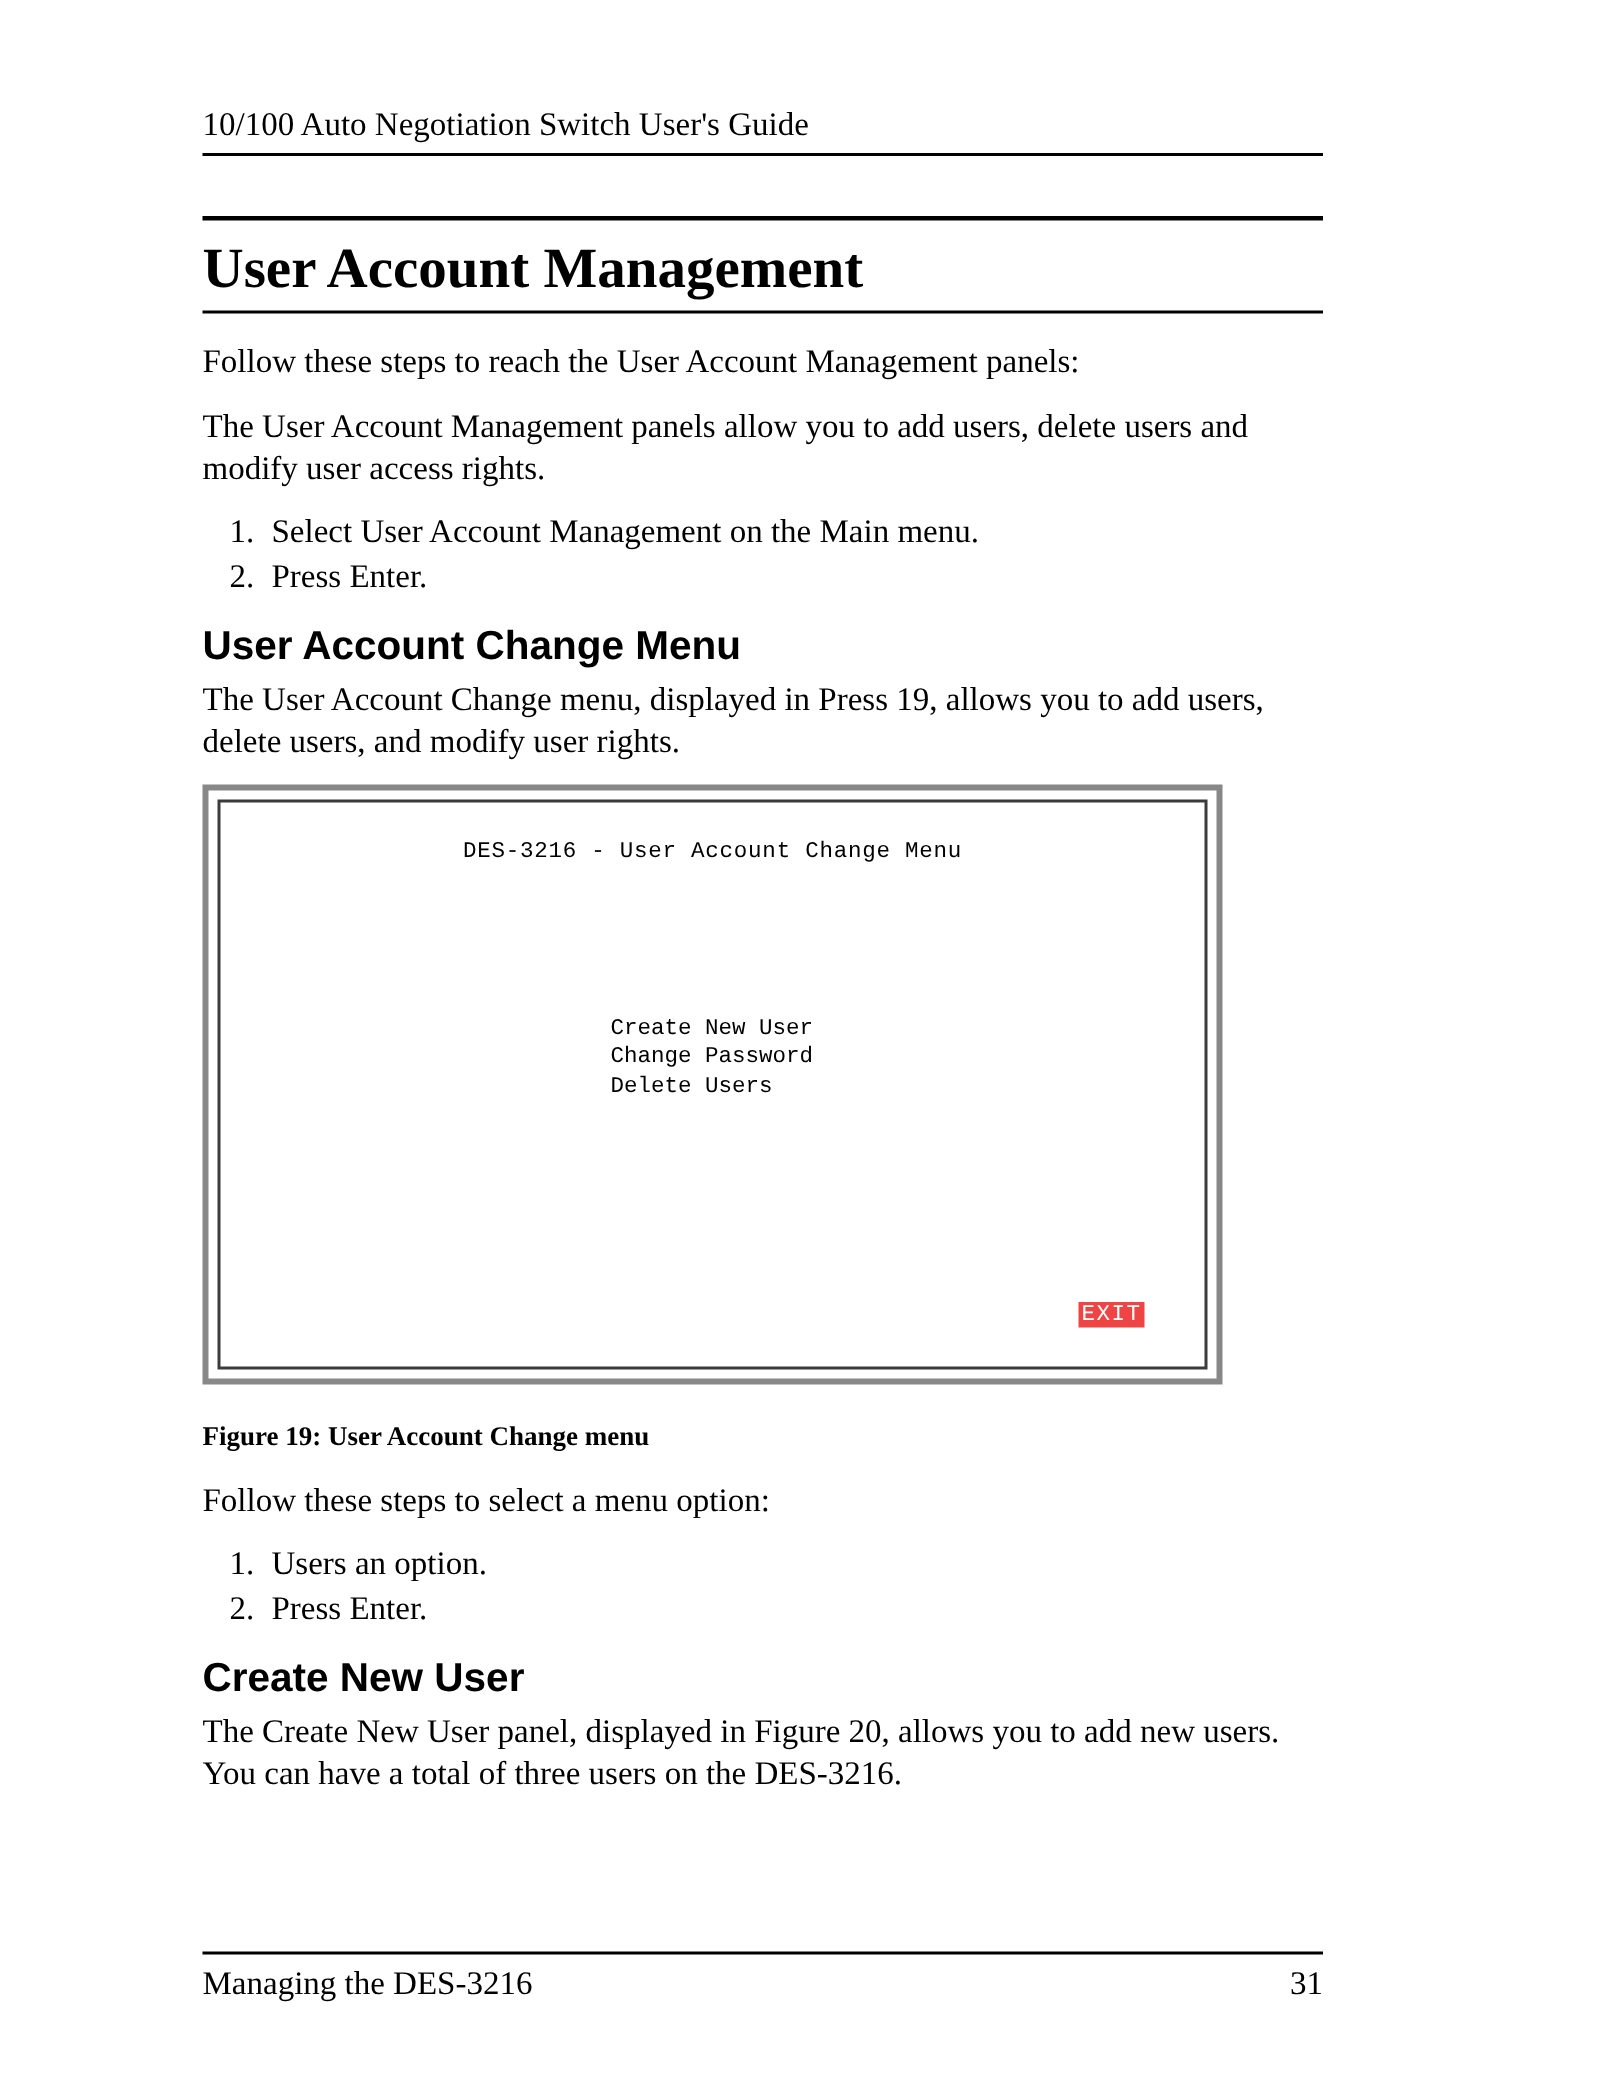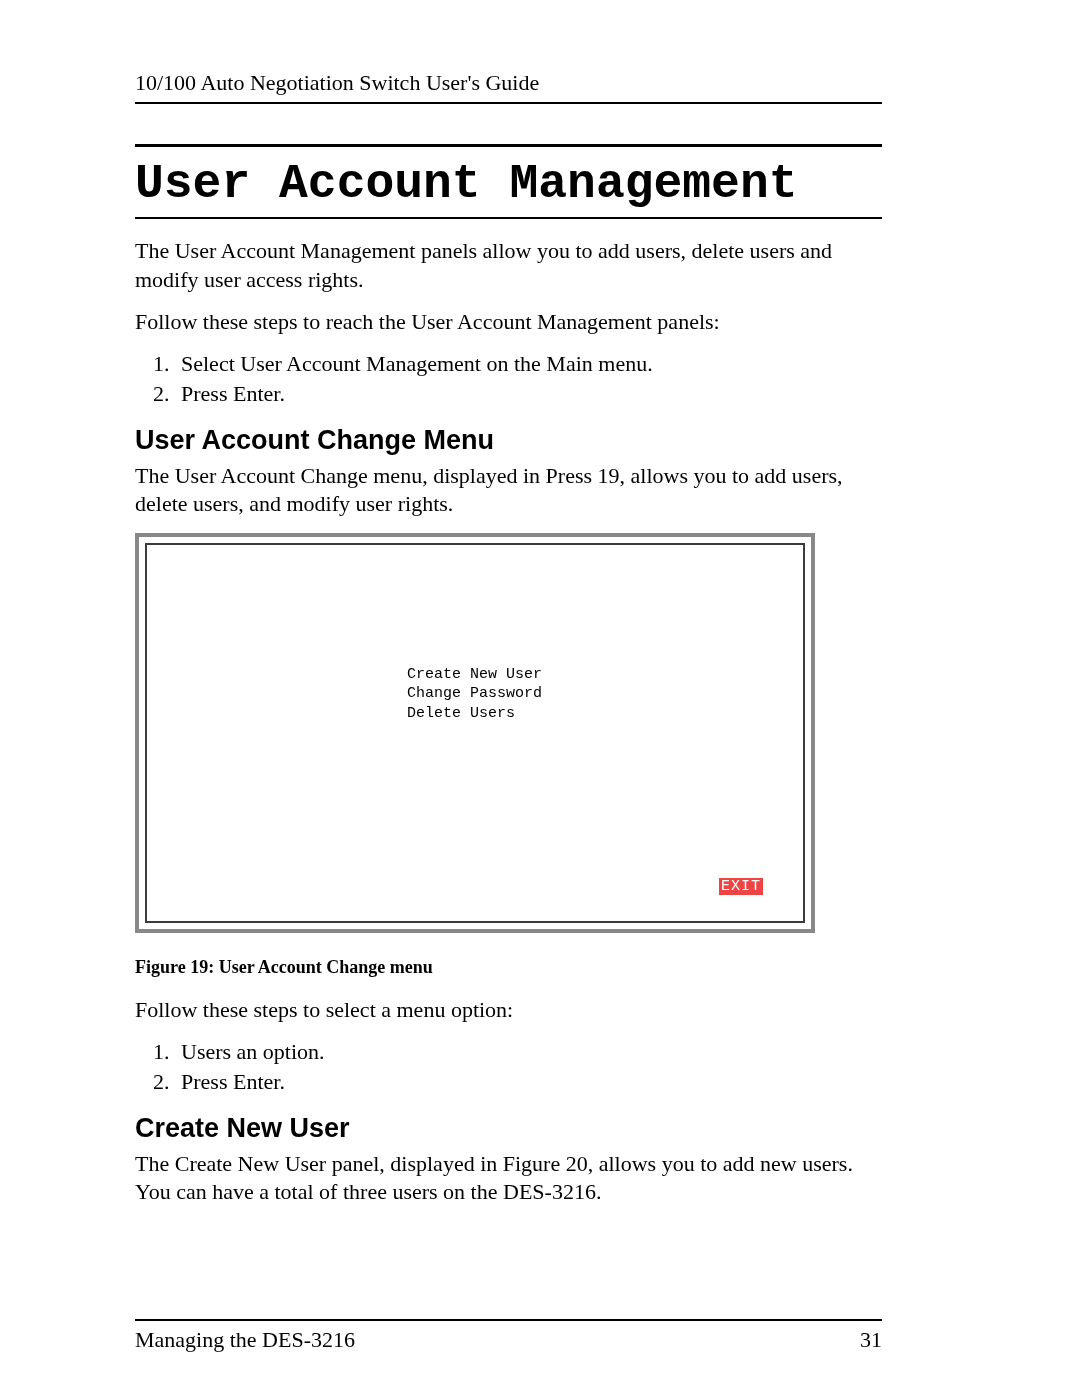--- a/index.html
+++ b/index.html
@@ -21,23 +21,23 @@
     font-size: 22px;
     padding-bottom: 6px;
     border-bottom: 2px solid #000;
     margin-bottom: 40px;
   }
   .title-rule-top {
     border-top: 3px solid #000;
     margin-bottom: 10px;
   }
   h1.section-title {
-    font-family: Liberation Mono, monospace;
+    font-family: Liberation Serif, serif;
     font-weight: bold;
-    font-size: 48px;
+    font-size: 38px;
     margin: 0 0 6px 0;
   }
   .title-rule-bottom {
     border-top: 2px solid #000;
     margin-bottom: 18px;
   }
   p.body {
     font-size: 22px;
     line-height: 1.3;
     margin: 0 0 14px 0;
@@ -106,21 +106,21 @@
   .figure-caption {
     font-size: 18px;
     font-weight: bold;
     margin: 24px 0 18px 0;
   }
 
   .footer-area {
     position: absolute;
     left: 135px;
     right: 130px;
-    bottom: 44px;
+    bottom: 62px;
   }
   .footer-rule {
     border-top: 2px solid #000;
     margin-bottom: 6px;
   }
   .footer-line {
     font-size: 22px;
     display: flex;
     justify-content: space-between;
   }
@@ -129,35 +129,36 @@
 <body>
 
 <div class="page">
 
   <div class="running-head">10/100 Auto Negotiation Switch User's Guide</div>
 
   <div class="title-rule-top"></div>
   <h1 class="section-title">User Account Management</h1>
   <div class="title-rule-bottom"></div>
 
+  <p class="body">Follow these steps to reach the User Account Management panels:</p>
+
   <p class="body">The User Account Management panels allow you to add users, delete users and modify user access rights.</p>
-
-  <p class="body">Follow these steps to reach the User Account Management panels:</p>
 
   <ol class="steps">
     <li>Select User Account Management on the Main menu.</li>
     <li>Press Enter.</li>
   </ol>
 
   <h2 class="subhead">User Account Change Menu</h2>
 
   <p class="body">The User Account Change menu, displayed in Press 19, allows you to add users, delete users, and modify user rights.</p>
 
   <div class="terminal-frame">
     <div class="terminal-inner">
+      <div class="term-title">DES-3216 - User Account Change Menu</div>
       <div class="term-menu">
         <div>Create New User</div>
         <div>Change Password</div>
         <div>Delete Users</div>
       </div>
       <div class="term-exit">EXIT</div>
     </div>
   </div>
 
   <div class="figure-caption">Figure 19: User Account Change menu</div>

